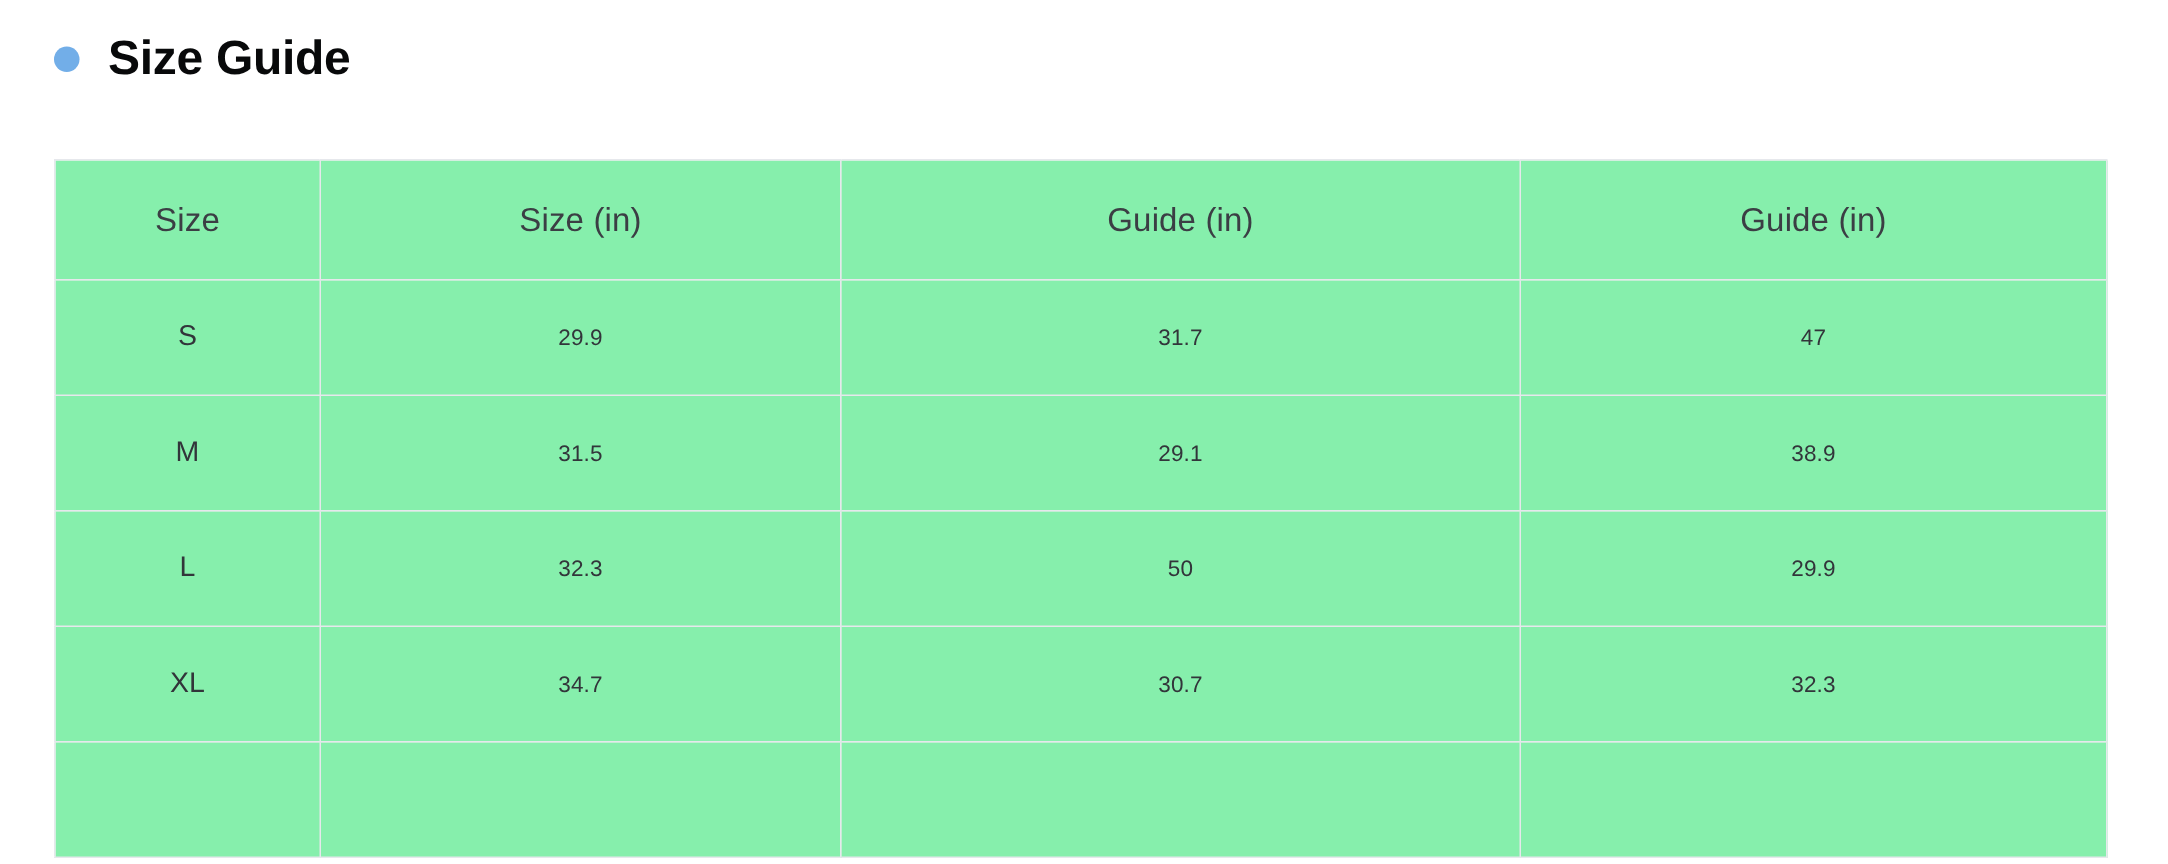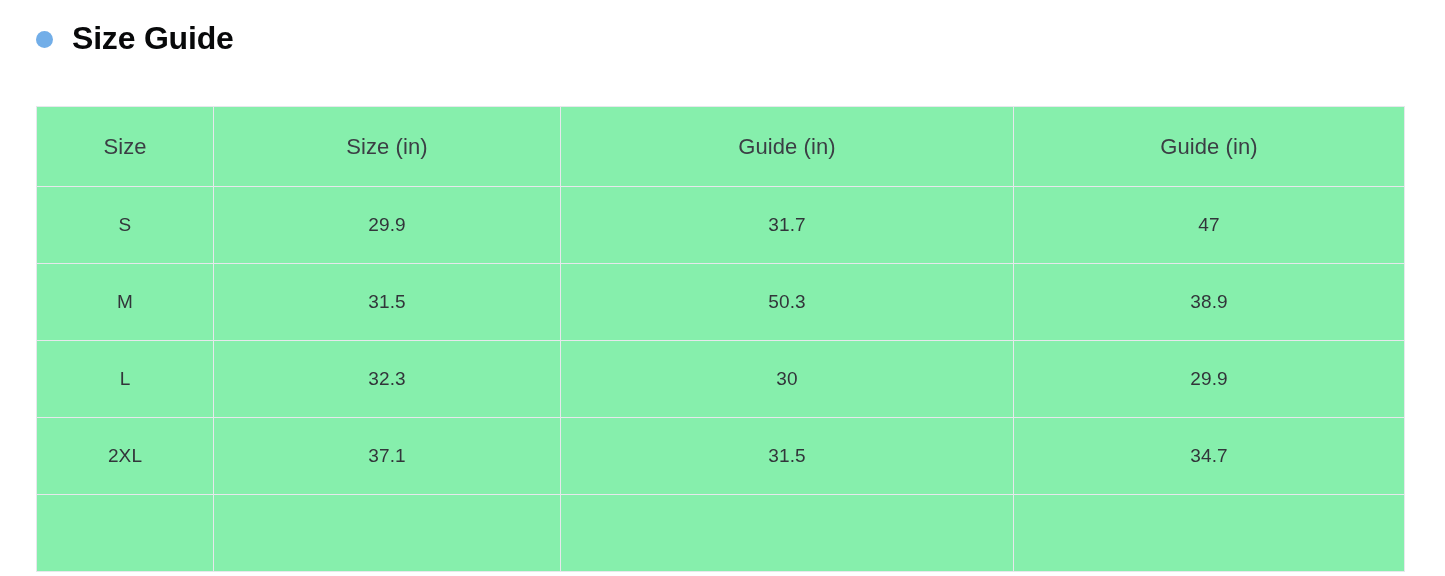--- a/index.html
+++ b/index.html
@@ -78,21 +78,21 @@
   }
   table.size-table th {
     height: 79px;
     font-size: 22px;
     font-weight: 400;
     color: #3b3e44;
     letter-spacing: 0.1px;
   }
   table.size-table td {
     height: 76px;
-    font-size: 19px;
+    font-size: 15px;
     font-weight: 400;
     color: #32353a;
     letter-spacing: 0.1px;
   }
   table.size-table td.size-cell {
     font-size: 19px;
     color: #32353a;
   }
 </style>
 </head>
@@ -124,34 +124,34 @@
       <tbody>
         <tr>
           <td class="size-cell">S</td>
           <td>29.9</td>
           <td>31.7</td>
           <td>47</td>
         </tr>
         <tr>
           <td class="size-cell">M</td>
           <td>31.5</td>
-          <td>50.3</td>
+          <td>29.1</td>
           <td>38.9</td>
         </tr>
         <tr>
           <td class="size-cell">L</td>
           <td>32.3</td>
-          <td>30</td>
+          <td>50</td>
           <td>29.9</td>
         </tr>
         <tr>
-          <td class="size-cell">2XL</td>
-          <td>37.1</td>
-          <td>31.5</td>
+          <td class="size-cell">XL</td>
           <td>34.7</td>
+          <td>30.7</td>
+          <td>32.3</td>
         </tr>
         <tr>
           <td class="size-cell"></td>
           <td></td>
           <td></td>
           <td></td>
         </tr>
       </tbody>
     </table>
   </div>

